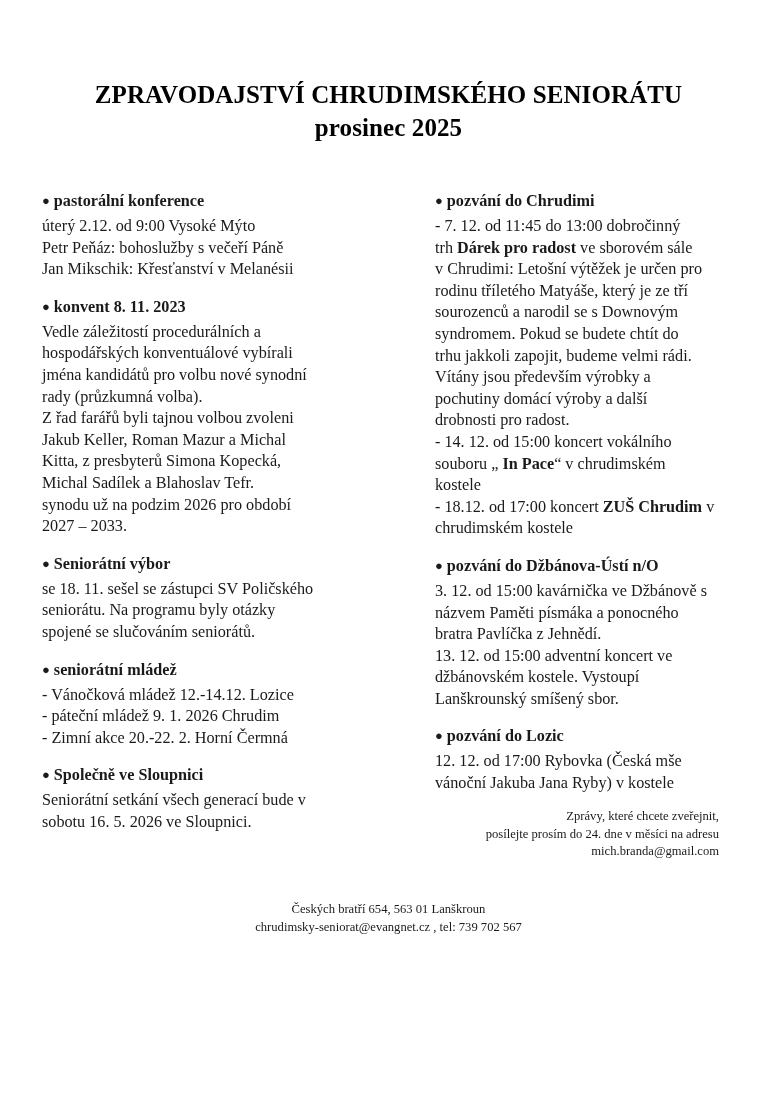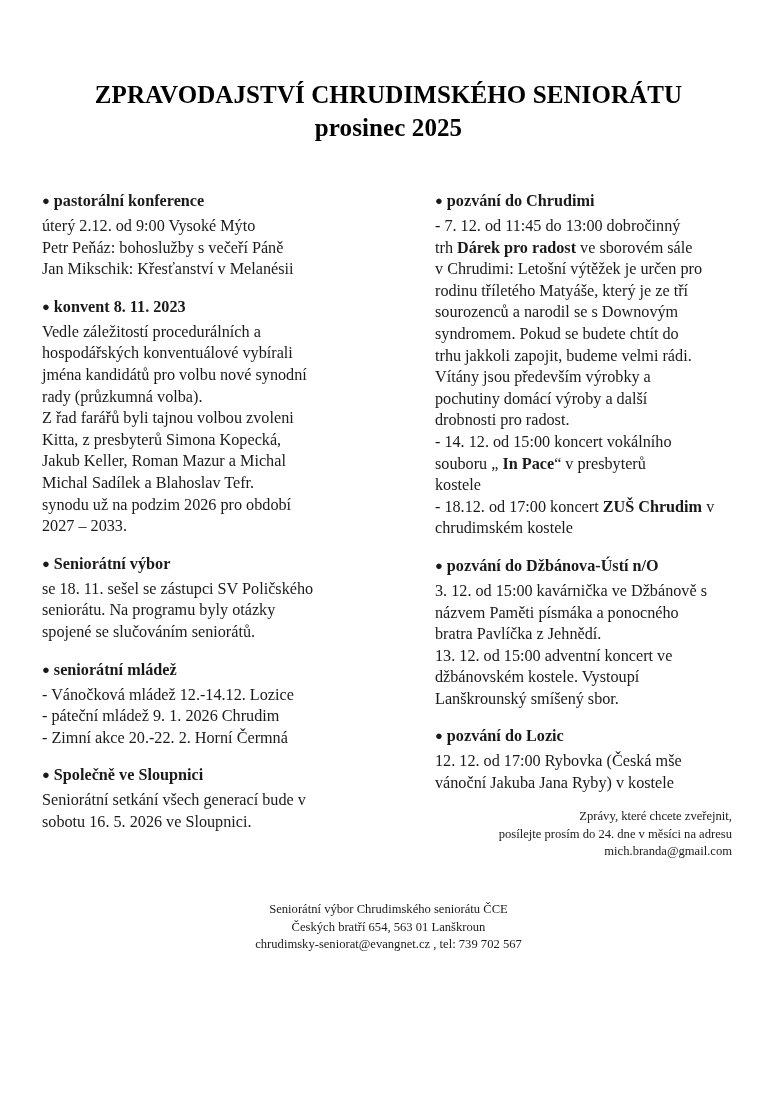--- a/index.html
+++ b/index.html
@@ -43,21 +43,21 @@
       font-size: 16.2px;
       line-height: 22px;
       margin-bottom: 4px;
     }
     .section-head .bullet { font-size: 13px; vertical-align: 1px; margin-right: 4px; }
     .line { white-space: nowrap; }
     .b { font-weight: bold; }
     .note {
       position: absolute;
       top: 808px;
-      right: 45px;
+      right: 58px;
       text-align: right;
       font-size: 12.6px;
       line-height: 17.5px;
     }
     .footer {
       position: absolute;
       top: 901px;
       left: 0;
       width: 777px;
       text-align: center;
@@ -82,22 +82,22 @@
     <div class="line">Jan Mikschik: Křesťanství v Melanésii</div>
   </div>
 
   <div class="section">
     <div class="section-head"><span class="bullet">●</span><span>konvent 8. 11. 2023</span></div>
     <div class="line">Vedle záležitostí procedurálních a</div>
     <div class="line">hospodářských konventuálové vybírali</div>
     <div class="line">jména kandidátů pro volbu nové synodní</div>
     <div class="line">rady (průzkumná volba).</div>
     <div class="line">Z řad farářů byli tajnou volbou zvoleni</div>
+    <div class="line">Jakub Keller, Roman Mazur a Michal</div>
     <div class="line">Kitta, z presbyterů Simona Kopecká,</div>
-    <div class="line">Jakub Keller, Roman Mazur a Michal</div>
     <div class="line">Michal Sadílek a Blahoslav Tefr.</div>
     <div class="line">synodu už na podzim 2026 pro období</div>
     <div class="line">2027 – 2033.</div>
   </div>
 
   <div class="section">
     <div class="section-head"><span class="bullet">●</span><span>Seniorátní výbor</span></div>
     <div class="line">se 18. 11. sešel se zástupci SV Poličského</div>
     <div class="line">seniorátu. Na programu byly otázky</div>
     <div class="line">spojené se slučováním seniorátů.</div>
@@ -125,21 +125,21 @@
     <div class="line"><span>trh </span><span class="b">Dárek pro radost</span><span> ve sborovém sále</span></div>
     <div class="line">v Chrudimi: Letošní výtěžek je určen pro</div>
     <div class="line">rodinu tříletého Matyáše, který je ze tří</div>
     <div class="line">sourozenců a narodil se s Downovým</div>
     <div class="line">syndromem. Pokud se budete chtít do</div>
     <div class="line">trhu jakkoli zapojit, budeme velmi rádi.</div>
     <div class="line">Vítány jsou především výrobky a</div>
     <div class="line">pochutiny domácí výroby a další</div>
     <div class="line">drobnosti pro radost.</div>
     <div class="line">- 14. 12. od 15:00 koncert vokálního</div>
-    <div class="line"><span>souboru „ </span><span class="b">In Pace</span><span>“ v presbyterů</span></div>
+    <div class="line"><span>souboru „ </span><span class="b">In Pace</span><span>“ v chrudimském</span></div>
     <div class="line">kostele</div>
     <div class="line"><span>- 18.12. od 17:00 koncert </span><span class="b">ZUŠ Chrudim</span><span> v</span></div>
     <div class="line">chrudimském kostele</div>
   </div>
 
   <div class="section">
     <div class="section-head"><span class="bullet">●</span><span>pozvání do Džbánova-Ústí n/O</span></div>
     <div class="line">3. 12. od 15:00 kavárnička ve Džbánově s</div>
     <div class="line">názvem Paměti písmáka a ponocného</div>
     <div class="line">bratra Pavlíčka z Jehnědí.</div>
@@ -155,16 +155,15 @@
   </div>
 </div>
 
 <div class="note">
   <div>Zprávy, které chcete zveřejnit,</div>
   <div>posílejte prosím do 24. dne v měsíci na adresu</div>
   <div>mich.branda@gmail.com</div>
 </div>
 
 <div class="footer">
-  <div>Seniorátní výbor Chrudimského seniorátu ČCE</div>
   <div>Českých bratří 654, 563 01 Lanškroun</div>
   <div>chrudimsky-seniorat@evangnet.cz , tel: 739 702 567</div>
 </div>
 
 </body></html>

